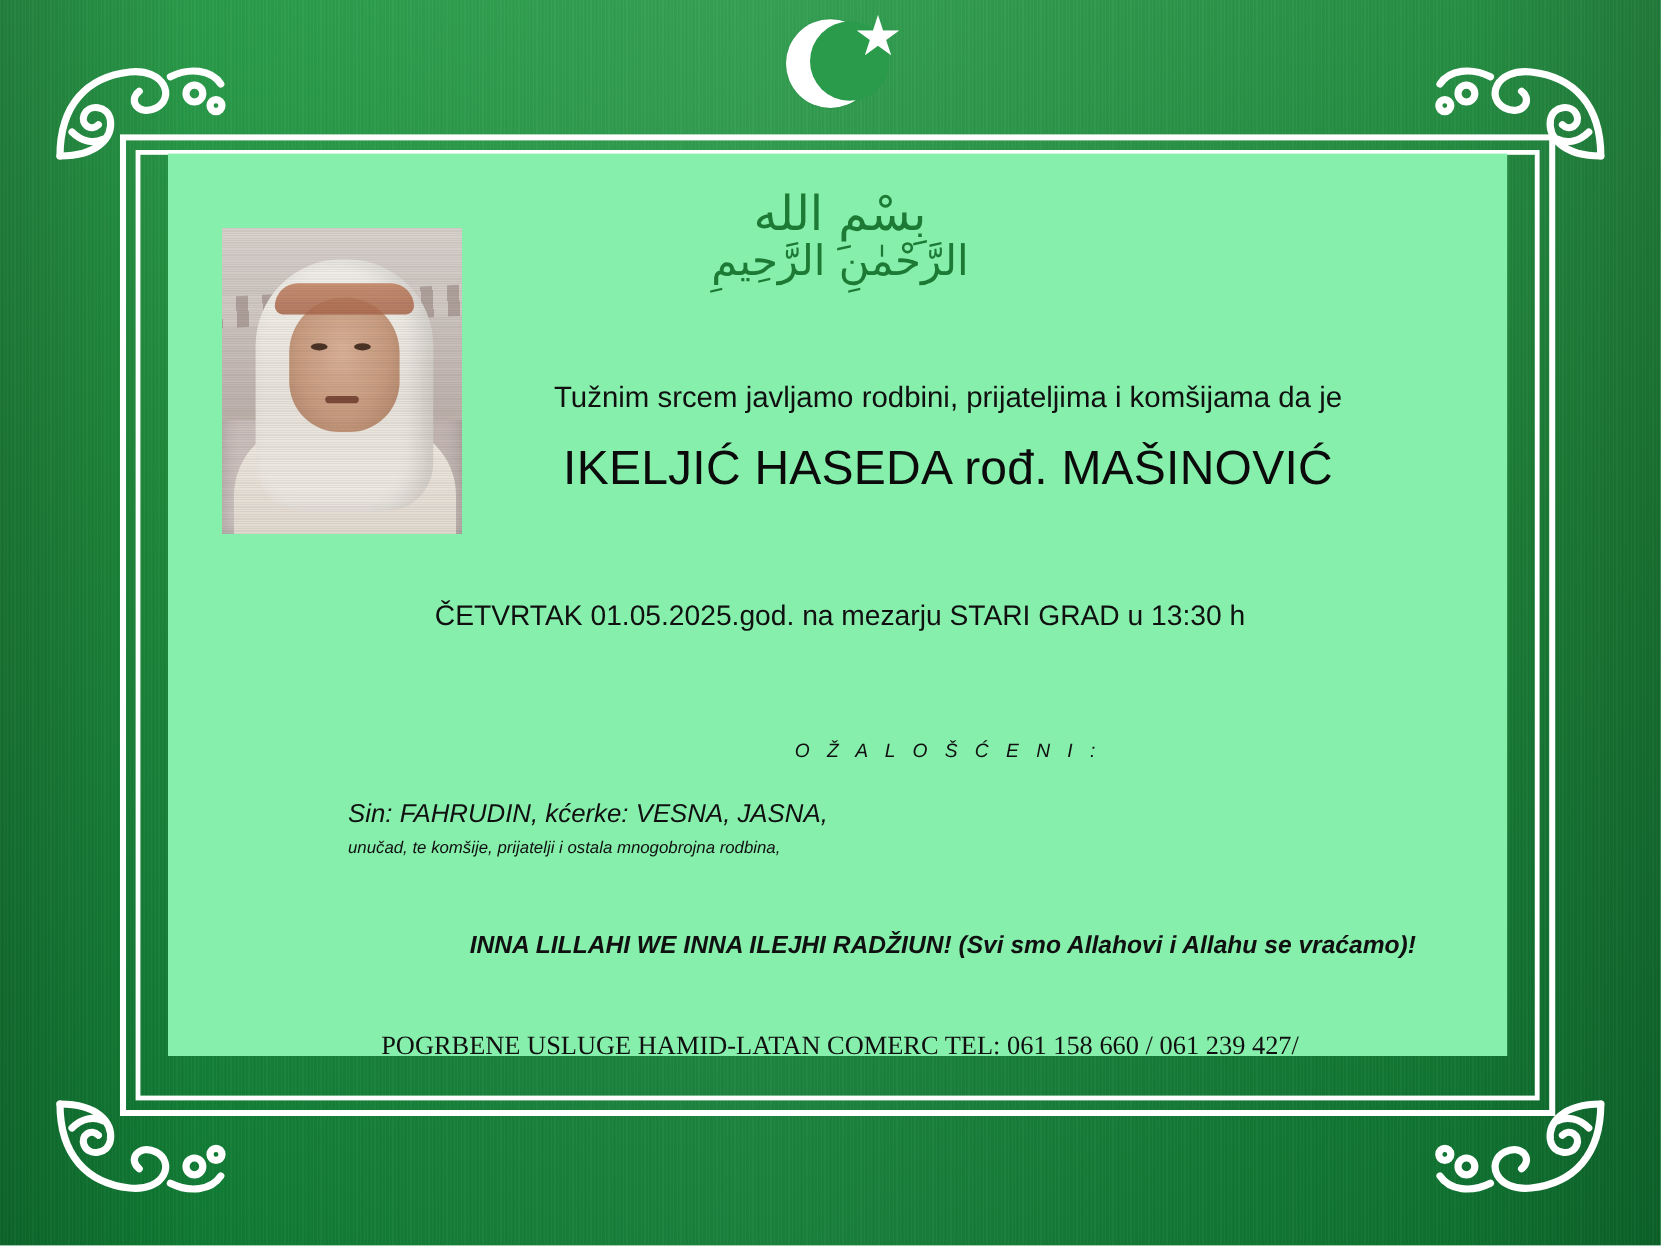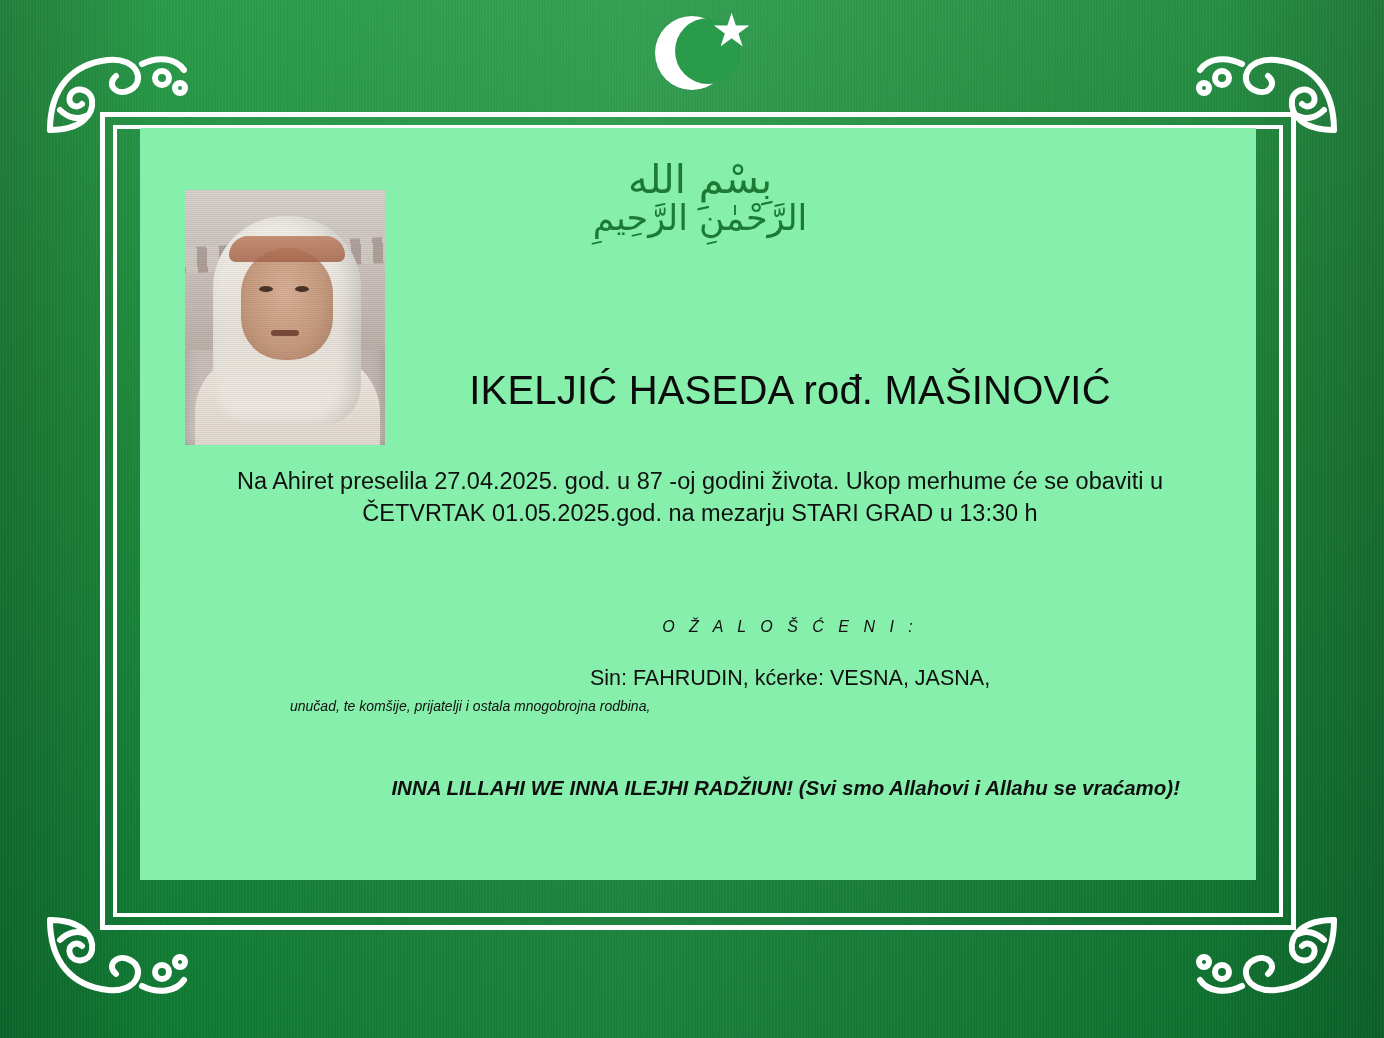--- a/index.html
+++ b/index.html
@@ -281,22 +281,22 @@
     font-size: 16px;
     font-style: italic;
     letter-spacing: 5px;
     color: #101010;
   }
   .mourners-1 {
     position: absolute;
     left: 150px;
     top: 538px;
     width: 1000px;
-    text-align: center;
     font-size: 21.5px;
+    font-style: italic;
     color: #101010;
   }
   .mourners-2 {
     position: absolute;
     left: 150px;
     top: 570px;
     width: 1000px;
     text-align: left;
     font-size: 14px;
     font-style: italic;
@@ -395,28 +395,29 @@
       <div class="eye r"></div>
       <div class="mouth"></div>
       <div class="grain"></div>
     </div>
 
     <div class="calligraphy">
       <div>بِسْمِ الله</div>
       <div class="line2">الرَّحْمٰنِ الرَّحِيمِ</div>
     </div>
 
+    <div class="intro">Tužnim srcem  javljamo rodbini, prijateljima i komšijama da je</div>
 
     <div class="name">IKELJIĆ HASEDA rođ. MAŠINOVIĆ</div>
 
 
-    <div class="detail1">Na Ahiret preselila 27.04.2025. god. u 87 -oj godini života. Ukop merhume će se obaviti u</div>
     <div class="detail2">ČETVRTAK 01.05.2025.god. na mezarju STARI GRAD u 13:30 h</div>
 
     <div class="mourners-title">O Ž A L O Š Ć E N I :</div>
     <div class="mourners-1">Sin: FAHRUDIN, kćerke: VESNA, JASNA,</div>
     <div class="mourners-2">unučad, te komšije, prijatelji i ostala mnogobrojna rodbina,</div>
 
     <div class="dua">INNA LILLAHI WE INNA ILEJHI RADŽIUN! (Svi smo Allahovi i Allahu se vraćamo)!</div>
 
+    <div class="services">POGRBENE USLUGE HAMID-LATAN COMERC TEL: 061 158 660 / 061 239 427/</div>
 
   </div>
 </div>
 
 </body></html>

